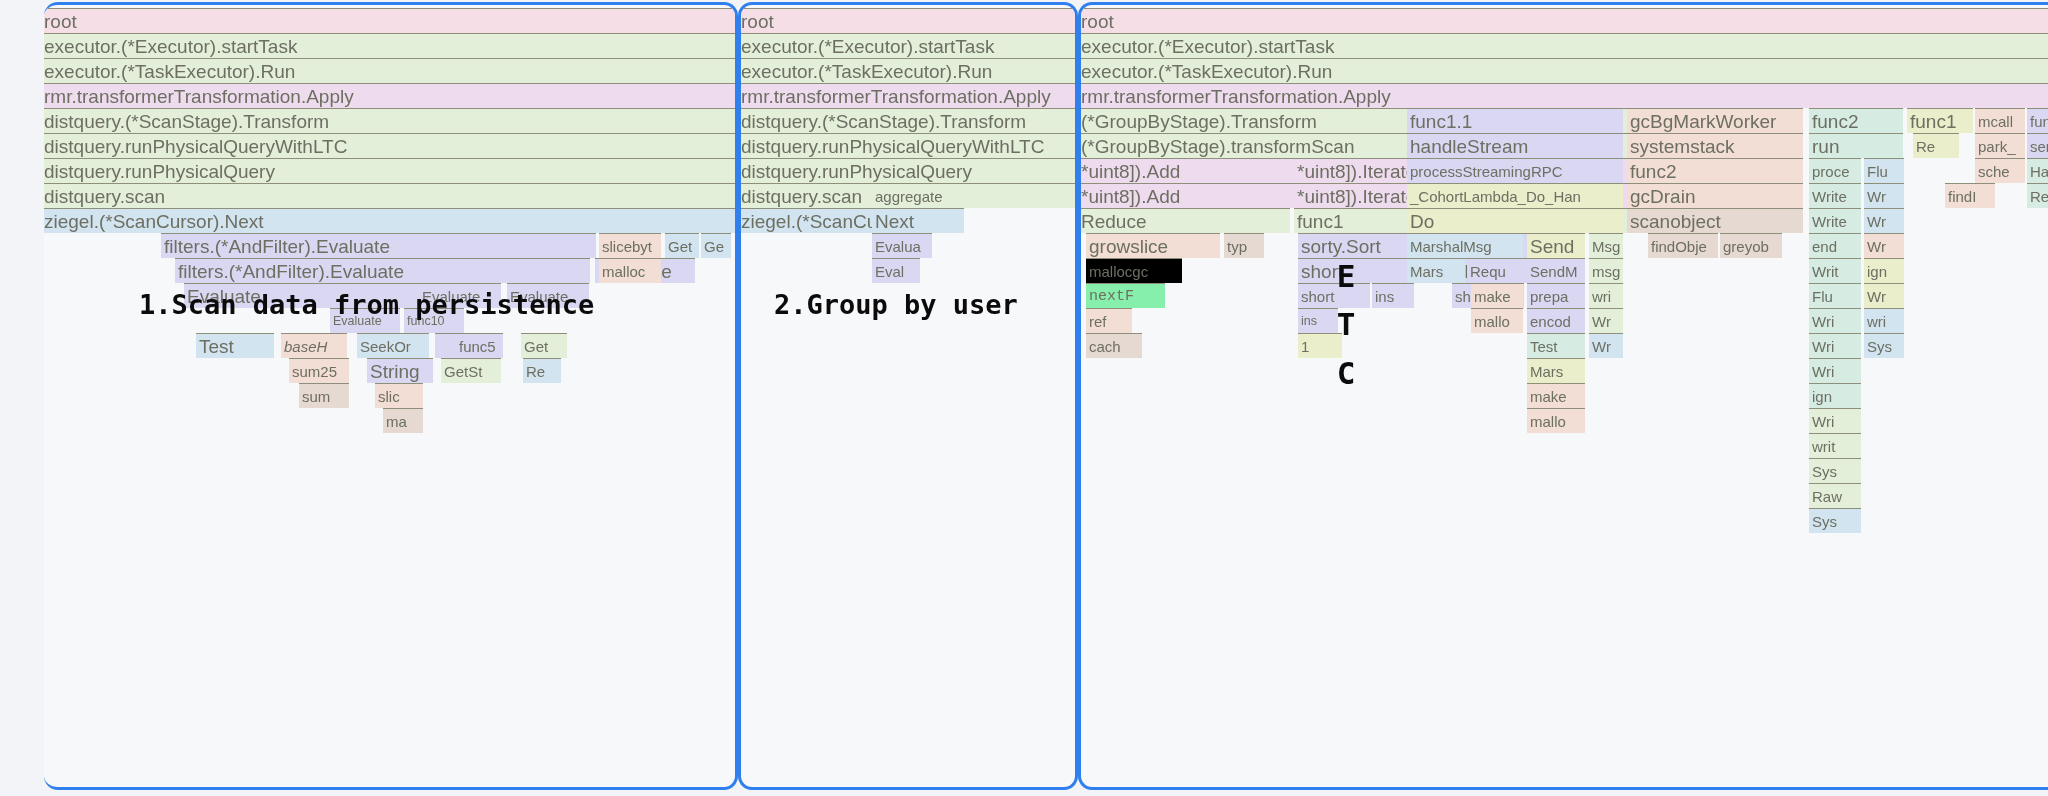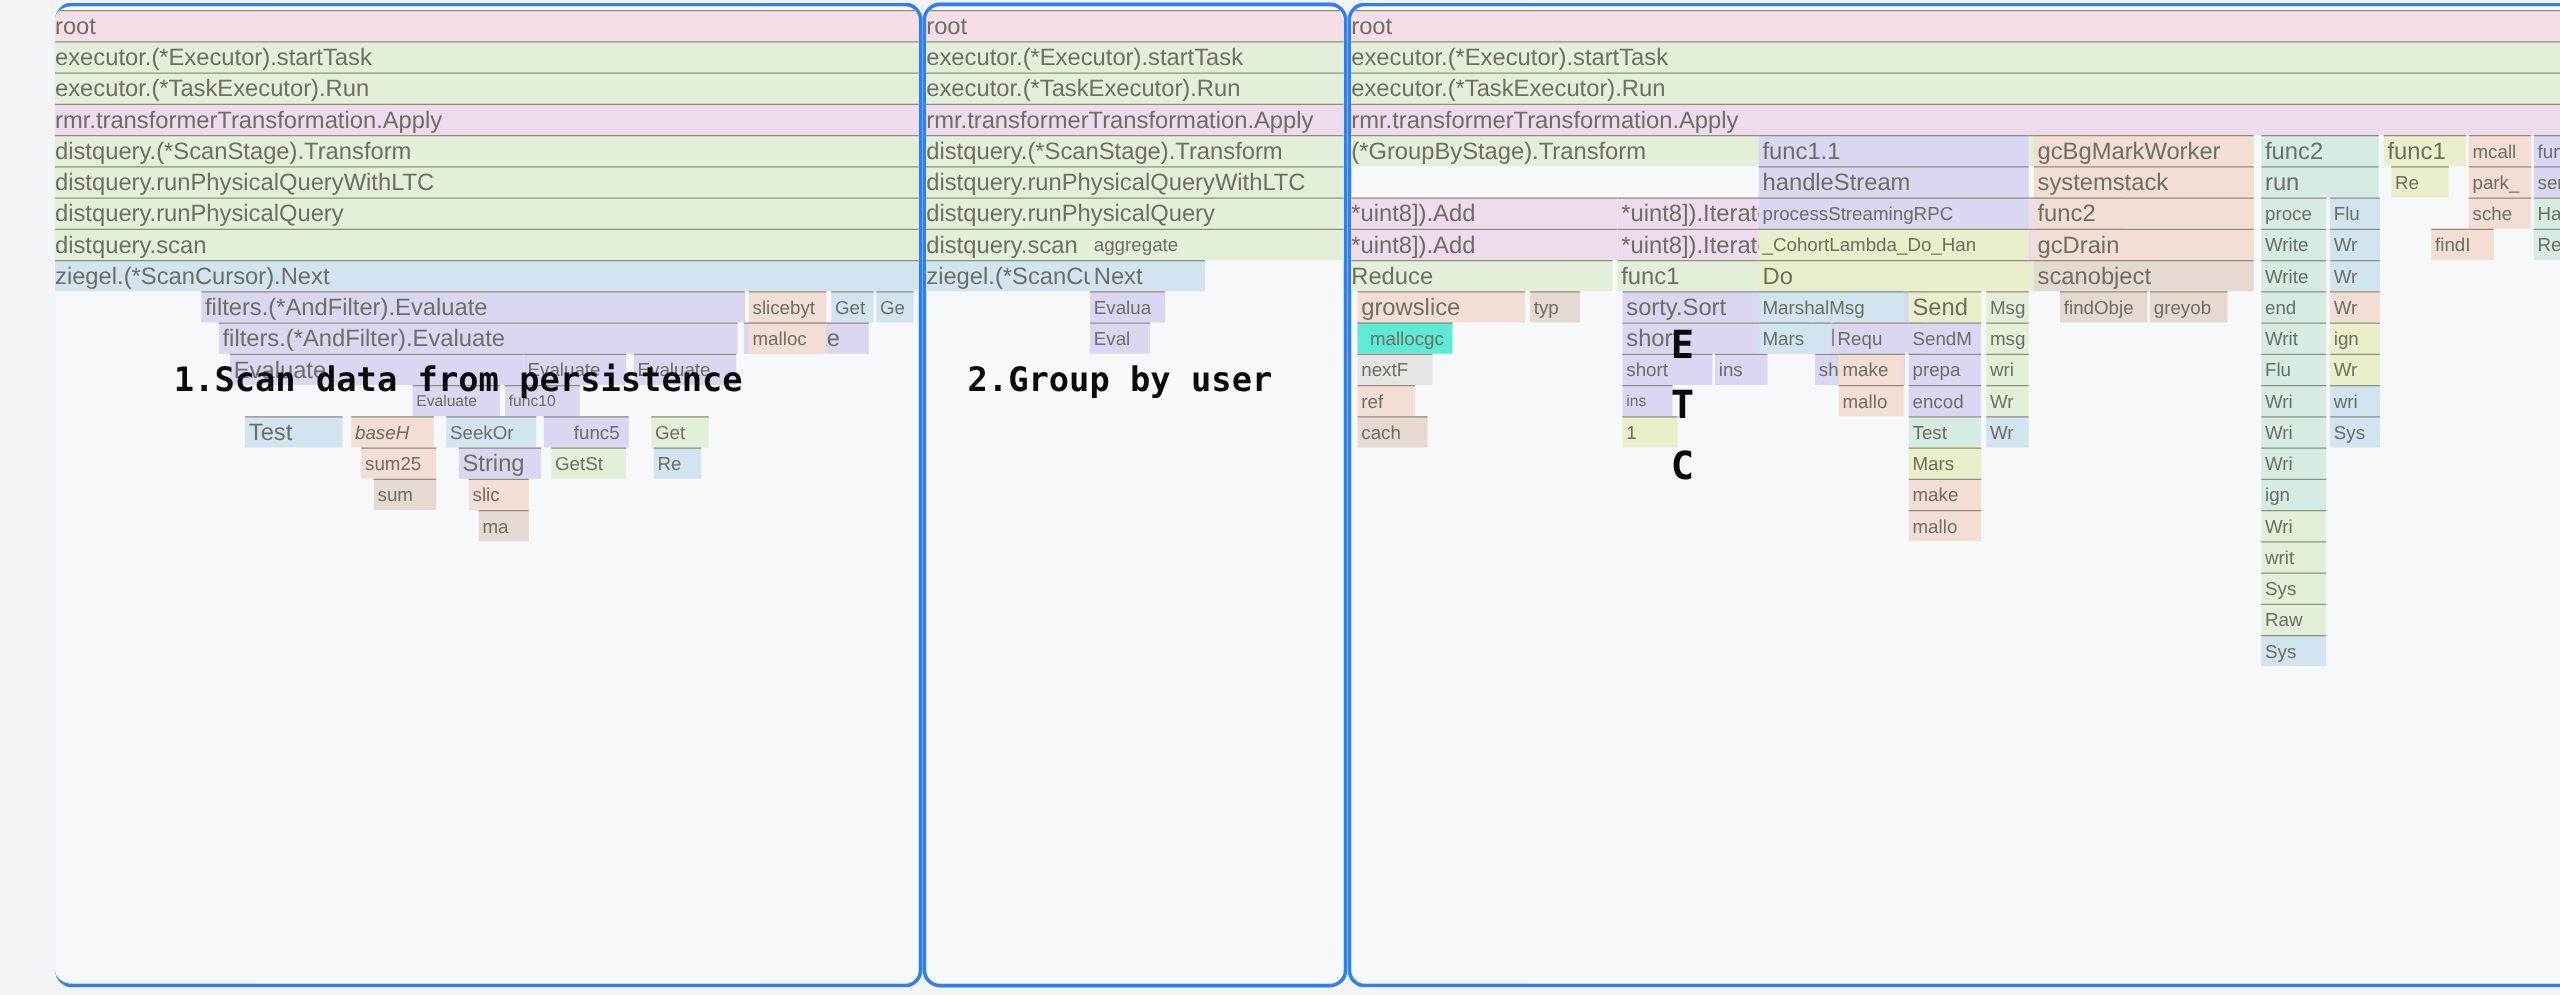--- a/index.html
+++ b/index.html
@@ -186,20 +186,23 @@
         </div>
         <div class="frame" title="executor.(*TaskExecutor).Run" style="left: -3px; width: 1014px; top: 53px; height: 25px; background: rgb(228, 239, 218);">
           <span>executor.(*TaskExecutor).Run</span>
         </div>
         <div class="frame" title="rmr.transformerTransformation.Apply" style="left: -3px; width: 1014px; top: 78px; height: 25px; background: rgb(238, 220, 238);">
           <span>rmr.transformerTransformation.Apply</span>
         </div>
         <div class="frame" title="(*GroupByStage).Transform" style="left: -3px; width: 624px; top: 103px; height: 25px; background: rgb(228, 239, 218);">
           <span>(*GroupByStage).Transform</span>
         </div>
+        <div class="frame" title="(*GroupByStage).transformScan" style="left: -3px; width: 624px; top: 128px; height: 25px; background: rgb(228, 239, 218);">
+          <span>(*GroupByStage).transformScan</span>
+        </div>
         <div class="frame" title="*uint8]).Add" style="left: -3px; width: 216px; top: 153px; height: 25px; background: rgb(238, 220, 238);">
           <span>*uint8]).Add</span>
         </div>
         <div class="frame" title="*uint8]).Iterate" style="left: 213px; width: 406px; top: 153px; height: 25px; background: rgb(238, 220, 238);">
           <span>*uint8]).Iterate</span>
         </div>
         <div class="frame" title="*uint8]).Add" style="left: -3px; width: 216px; top: 178px; height: 25px; background: rgb(238, 220, 238);">
           <span>*uint8]).Add</span>
         </div>
         <div class="frame" title="*uint8]).Iterate" style="left: 213px; width: 406px; top: 178px; height: 25px; background: rgb(238, 220, 238);">
@@ -213,30 +216,30 @@
         </div>
         <div class="frame" title="growslice" style="left: 5px; width: 134px; top: 228px; height: 25px; background: rgb(242, 222, 212);">
           <span>growslice</span>
         </div>
         <div class="frame sm" title="typ" style="left: 143px; width: 40px; top: 228px; height: 25px; background: rgb(230, 217, 209);">
           <span>typ</span>
         </div>
         <div class="frame" title="sorty.Sort" style="left: 217px; width: 240px; top: 228px; height: 25px; background: rgb(217, 215, 242);">
           <span>sorty.Sort</span>
         </div>
-        <div class="frame sm" title="mallocgc" style="left: 5px; width: 76px; top: 253px; height: 25px; background: #5eead4; justify-content: center;">
+        <div class="frame sm" title="mallocgc" style="left: 5px; width: 96px; top: 253px; height: 25px; background: #000000;">
           <span>mallocgc</span>
         </div>
         <div class="frame" title="short" style="left: 217px; width: 150px; top: 253px; height: 25px; background: rgb(217, 215, 242);">
           <span>short</span>
         </div>
         <div class="frame" title="slong" style="left: 371px; width: 86px; top: 253px; height: 25px; background: rgb(217, 215, 242);">
           <span>slong</span>
         </div>
-        <div class="frame sm" title="nextF" style="left: 5px; width: 60px; top: 278px; height: 25px; background: #e5e5e5;">
+        <div class="frame sm" title="nextF" style="left: 5px; width: 79px; top: 278px; height: 25px; background: #86efac; font-family: Liberation Mono, monospace;">
           <span>nextF</span>
         </div>
         <div class="frame sm" title="short" style="left: 217px; width: 72px; top: 278px; height: 25px; background: rgb(217, 215, 242);">
           <span>short</span>
         </div>
         <div class="frame sm" title="ins" style="left: 291px; width: 42px; top: 278px; height: 25px; background: rgb(217, 215, 242);">
           <span>ins</span>
         </div>
         <div class="frame sm" title="short" style="left: 371px; width: 72px; top: 278px; height: 25px; background: rgb(217, 215, 242);">
           <span>short</span>

